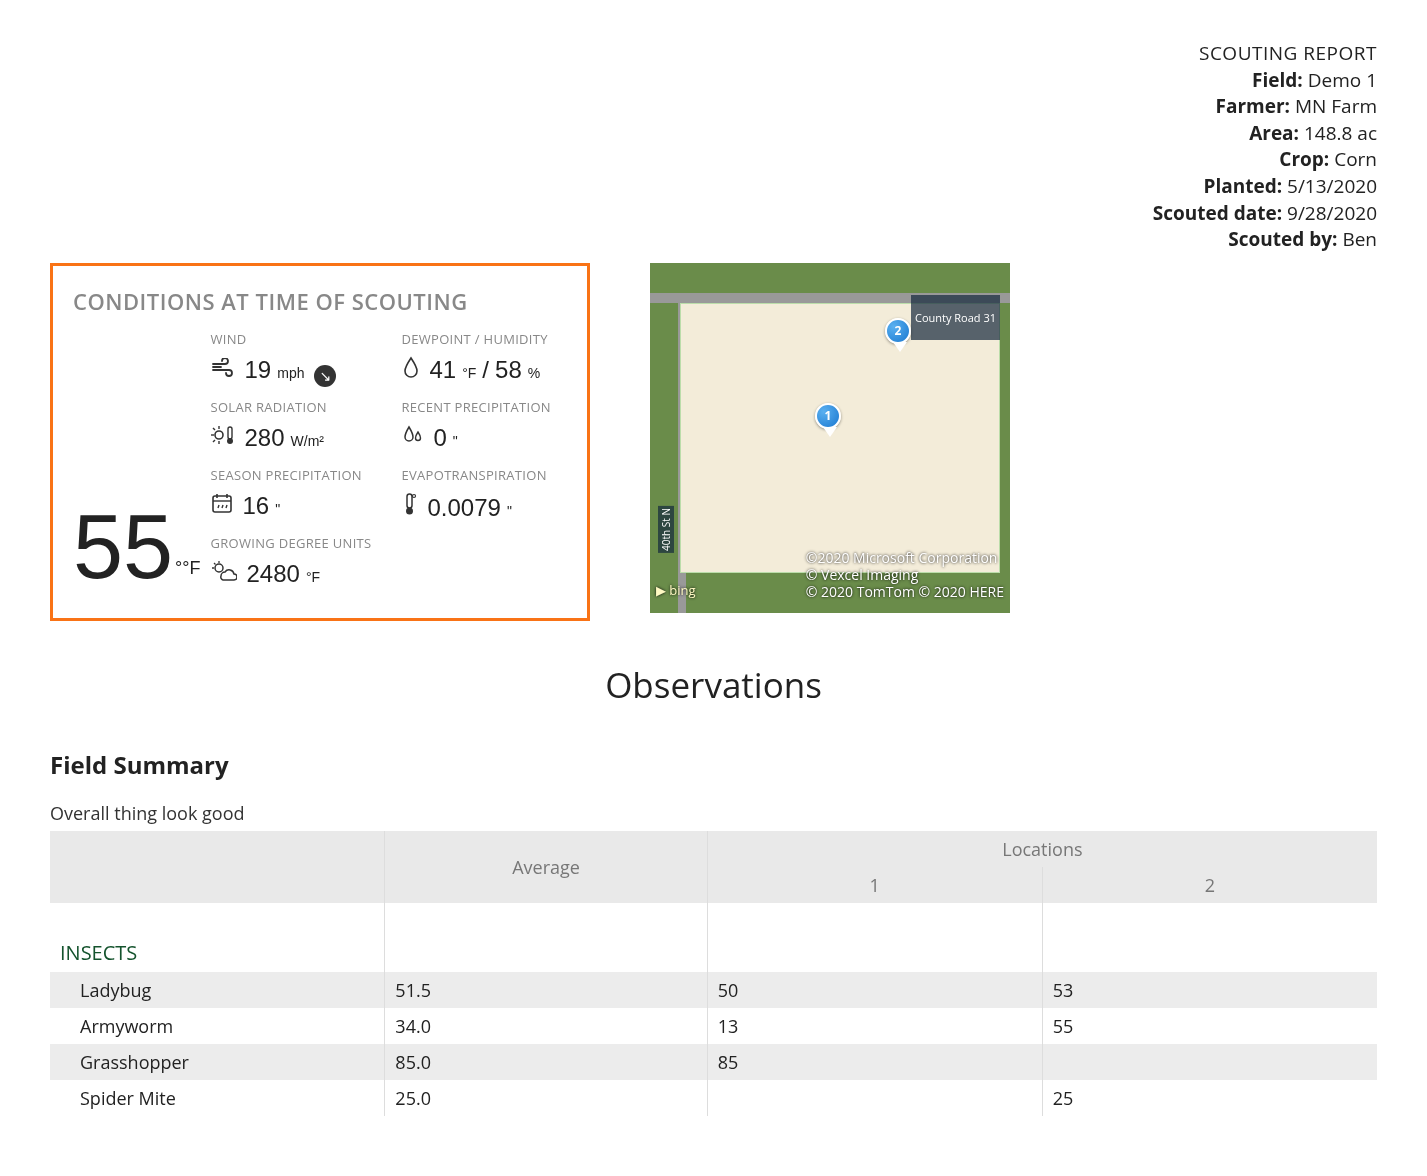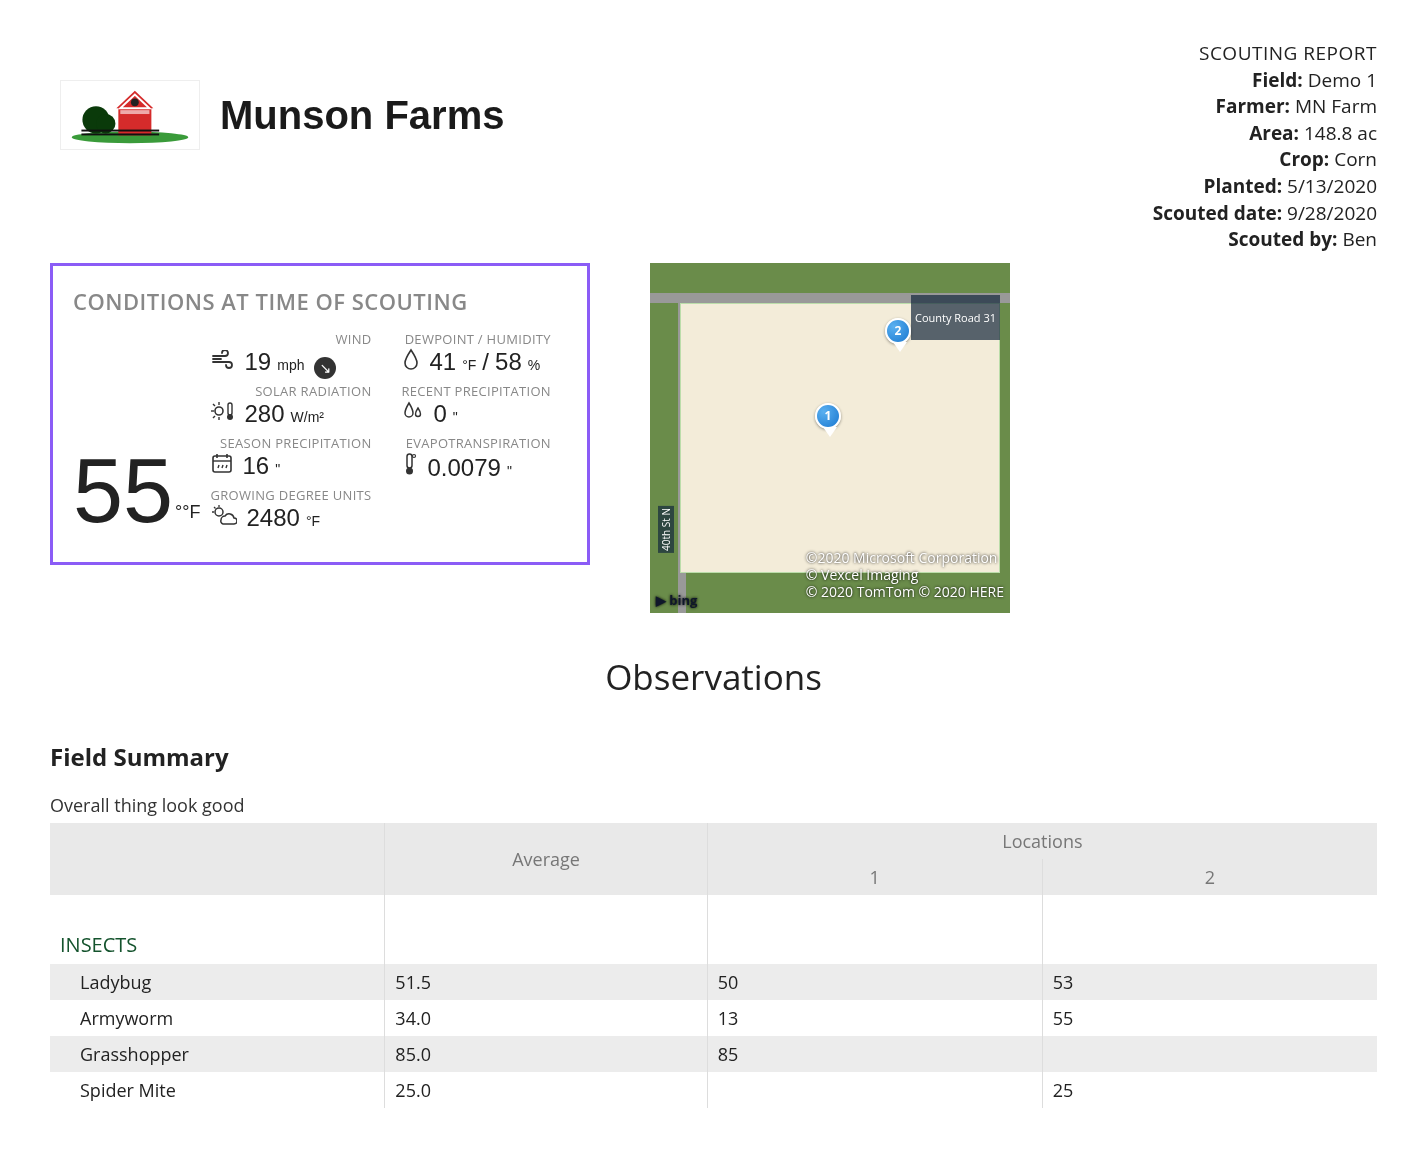--- a/index.html
+++ b/index.html
@@ -12,77 +12,60 @@
   }
   .top-row { display: flex; align-items: flex-start; }
   .logo-block { display: flex; align-items: center; gap: 20px; padding-left: 10px; padding-top: 40px;}
   .farm-logo { width: 140px; height: 70px; background:#fff; border:1px solid #eee; position:relative; }
   .farm-logo svg { width:100%; height:100%; }
   .farm-name { font-size: 40px; font-weight: 800; line-height: 1.05; color:#1a1a1a; font-family: "Segoe UI", sans-serif;}
   .report-meta { margin-left: auto; text-align: right; font-size: 19px; color:#222; line-height:1.4; }
   .report-meta .title { font-size: 19px; letter-spacing:0.5px; }
   .report-meta b { font-weight:700; }
   .mid-row { display:flex; gap:40px; margin-top:10px; align-items:flex-start; }
-  .conditions-box { border:3px solid #8b5cf6; padding:20px 20px 30px 20px; width:540px; }
+  .conditions-box { border:3px solid #f97316; padding:20px 20px 30px 20px; width:540px; }
   .conditions-title { font-size:22px; font-weight:600; color:#888; letter-spacing:0.5px; margin-bottom:8px;}
   .cond-body { display:flex; gap:10px; }
   .big-temp { font-size:90px; font-weight:300; color:#222; line-height:0.9; display:flex; align-items:flex-end; padding-top:20px; font-family: "Segoe UI Light","Helvetica Neue",sans-serif;}
   .big-temp .unit { font-size:18px; font-weight:400; padding-bottom:12px; padding-left:2px;}
   .cond-cols { display:flex; gap:30px; flex:1;}
-  .cond-col { display:flex; flex-direction:column; gap:0;text-align:right; }
+  .cond-col { display:flex; flex-direction:column; gap:8px; }
   .cond-label { font-size:13px; color:#888; letter-spacing:0.3px; margin-top:6px;}
   .cond-val { font-size:24px; font-weight:300; color:#222; display:flex; align-items:baseline; gap:6px; font-family:"Segoe UI",sans-serif;}
   .cond-val .u { font-size:14px; font-weight:400; }
   .cond-val .icon { font-size:22px; margin-right:4px; color:#333; }
   .wind-dir-icon { display:inline-flex; width:22px; height:22px; background:#333; border-radius:50%; align-items:center; justify-content:center; color:#fff; font-size:14px; margin-left:4px; transform: translateY(3px);}
   .map-box { width:360px; height:350px; position:relative; background:#6a8c4a; margin-left:20px; }
   .map-field { position:absolute; left:30px; top:40px; right:10px; bottom:40px; background:#f3ecd9; border:1px solid #bda; }
   .map-road { position:absolute; left:0; right:0; top:30px; height:10px; background:#999; }
   .map-road2 { position:absolute; left:28px; top:30px; bottom:0; width:8px; background:#999; }
   .map-label-road { position:absolute; top:32px; right:10px; background:rgba(20,40,60,.7); color:#fff; font-size:11px; padding:15px 4px;}
   .map-label-road2 { position:absolute; left:8px; bottom:60px; color:#fff; font-size:10px; writing-mode:vertical-rl; transform:rotate(180deg); background:rgba(20,40,60,.7); padding:2px 1px;}
   .map-pin { position:absolute; width:30px; height:38px; }
   .map-pin .circ { width:26px; height:26px; border-radius:50%; background:radial-gradient(circle at 30% 30%, #5ab0f0,#1a78d0); border:2px solid #fff; display:flex;align-items:center;justify-content:center;color:#fff;font-size:12px;font-weight:700; box-shadow:0 1px 3px rgba(0,0,0,.4);}
   .map-pin .tail { width:0;height:0;border-left:7px solid transparent;border-right:7px solid transparent;border-top:10px solid #fff; margin:0 auto; margin-top:-2px;}
   .map-credits { position:absolute; bottom:12px; right:6px; font-size:14px; color:#fff; text-shadow:0 0 3px #000; line-height:1.2;}
-  .map-bing { position:absolute; bottom:4px; left:6px; color:#0f172a; font-size:13px; font-weight:700; text-shadow:0 0 3px #000;}
+  .map-bing { position:absolute; bottom:14px; left:6px; color:#fef9c3; font-size:13px; font-weight:400; text-shadow:0 0 3px #000;}
   .observations-h { text-align:center; font-size:35px; font-weight:400; margin-top:40px; margin-bottom:40px;}
   .fs-h { font-size:24px; font-weight:700; margin-bottom:20px;}
   .fs-note { font-size:18px; color:#333; margin-bottom:6px;}
   table.obs { border-collapse:collapse; width:100%; font-size:18px; }
   table.obs th, table.obs td { text-align:left; padding:6px 10px; font-weight:400;}
   table.obs thead th { background:#e9e9e9; color:#777; font-weight:400; text-align:center;}
   table.obs thead th.first { background:#e9e9e9; }
   table.obs .spacer td{ height:30px;}
   .cat-row td { color:#14532d; font-size:20px; font-weight:600; padding-top:10px; padding-bottom:6px;}
   .data-row td:first-child { padding-left:30px; }
   .striped { background:#ececec; }
   .vborder { border-left:1px solid #ddd; }
 </style>
 </head>
 <body>
 
 <div class="top-row">
-  <div class="logo-block">
-    <div class="farm-logo">
-      <svg viewBox="0 0 140 70">
-        <ellipse cx="70" cy="58" rx="60" ry="6" fill="#3a9b3a"></ellipse>
-        <rect x="58" y="28" width="34" height="28" fill="#d52b2b"></rect>
-        <polygon points="56,28 75,10 94,28" fill="#d52b2b"></polygon>
-        <rect x="60" y="30" width="30" height="4" fill="#fff" opacity="0.6"></rect>
-        <polygon points="60,28 75,14 90,28" fill="none" stroke="#fff" stroke-width="2"></polygon>
-        <circle cx="75" cy="22" r="4" fill="#222"></circle>
-        <circle cx="35" cy="40" r="14" fill="#0a3a0a"></circle>
-        <circle cx="45" cy="44" r="10" fill="#0a3a0a"></circle>
-        <rect x="20" y="50" width="80" height="2" fill="#111"></rect>
-        <rect x="20" y="54" width="80" height="2" fill="#111"></rect>
-      </svg>
-    </div>
-    <div class="farm-name">Munson Farms</div>
-  </div>
   <div class="report-meta">
     <div class="title">SCOUTING REPORT</div>
     <div><b>Field:</b> <span>Demo 1</span></div>
     <div><b>Farmer:</b> <span>MN Farm</span></div>
     <div><b>Area:</b> <span>148.8 ac</span></div>
     <div><b>Crop:</b> <span>Corn</span></div>
     <div><b>Planted:</b> <span>5/13/2020</span></div>
     <div><b>Scouted date:</b> <span>9/28/2020</span></div>
     <div><b>Scouted by:</b> <span>Ben</span></div>
   </div>

